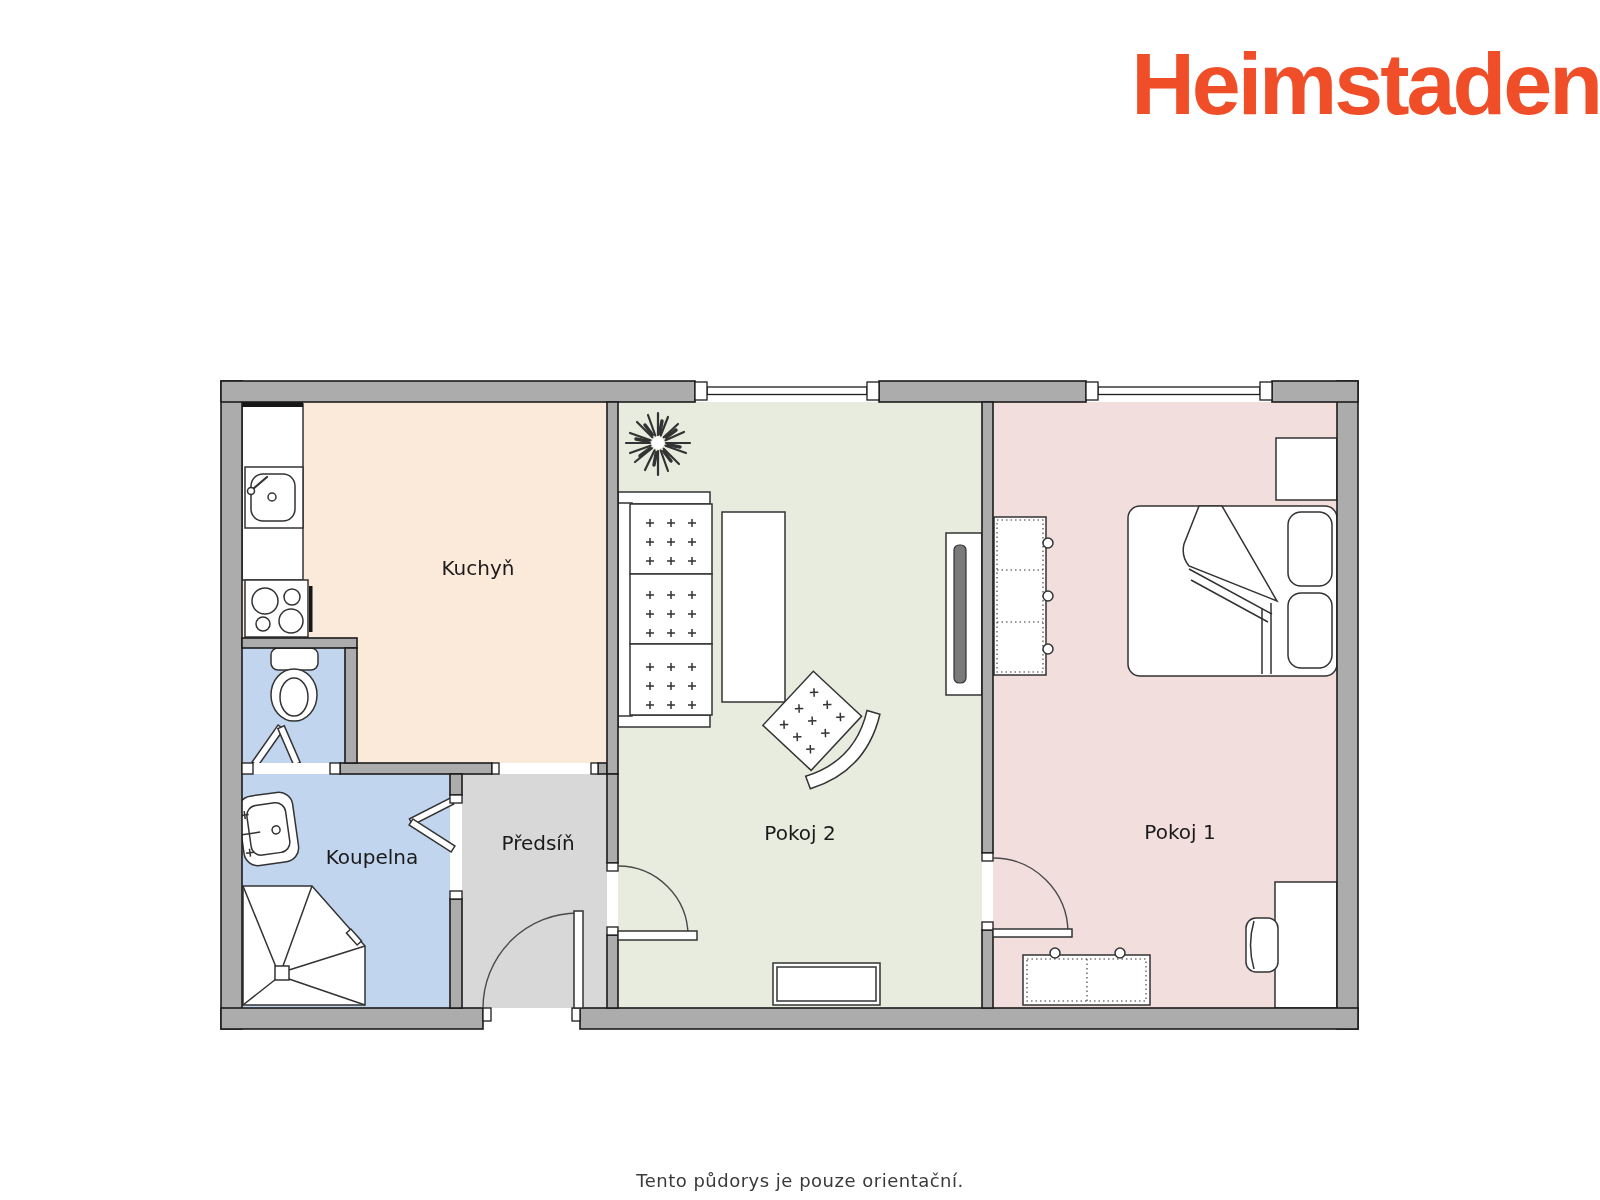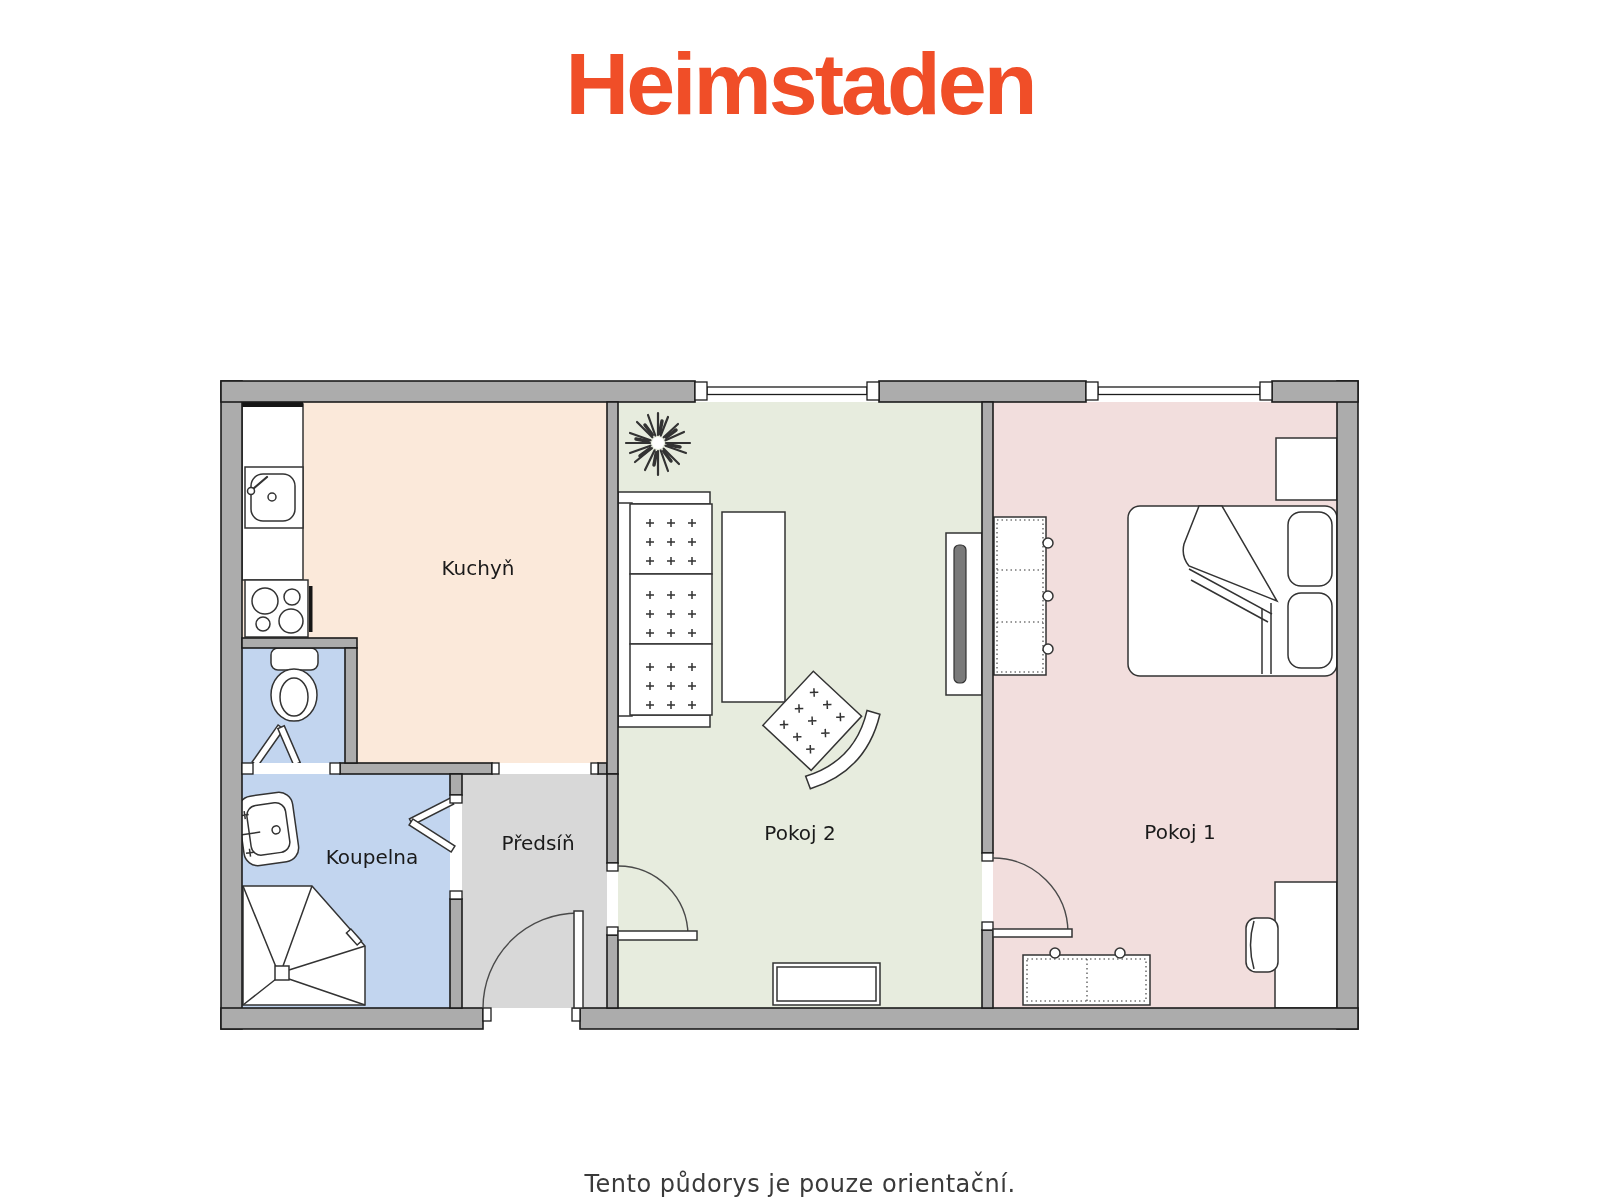--- a/index.html
+++ b/index.html
@@ -1,27 +1,27 @@
 <!DOCTYPE html>
 <html style="--wall: #ACACAC; --wall_outline: #1C1C1C; --furniture_outline: #333333; --kitchen: #FBE9DA; --bath: #C2D5EF; --hall: #D8D8D8; --room2: #E7ECDE; --room1: #F2DEDD; --screen: #7A7A7A; --logo: #F04E28; --footer_text: #3A3A3A; --label_text: #1A1A1A;"><head>
 <meta charset="utf-8">
 <style>
   html,body{margin:0;padding:0;}
   body{
     width:1600px;height:1200px;position:relative;background:#ffffff;
     font-family:"DejaVu Sans","Liberation Sans",sans-serif;overflow:hidden;
   }
   .logo{
-    position:absolute;top:40px;left:0;width:1600px;text-align:center;
+    position:absolute;top:40px;left:0;width:1600px;text-align:right;
     font-family:"Liberation Sans",sans-serif;font-weight:700;
     font-size:88px;letter-spacing:-3px;color:var(--logo,#F04E28);line-height:1;
   }
   .footer-note{
     position:absolute;top:1170px;left:0;width:1600px;text-align:center;
-    font-size:24px;color:var(--footer_text,#3A3A3A);letter-spacing:.5px;
+    font-size:18px;color:var(--footer_text,#3A3A3A);letter-spacing:.5px;
   }
   .plan{position:absolute;top:0;left:0;}
   .wall{fill:var(--wall,#ACACAC);stroke:var(--wall_outline,#1C1C1C);stroke-width:1.6;}
   .gap{fill:#ffffff;stroke:none;}
   .jamb{fill:#ffffff;stroke:var(--wall_outline,#1C1C1C);stroke-width:1.3;}
   .furn{fill:#ffffff;stroke:var(--furniture_outline,#333333);stroke-width:1.5;}
   .furn-line{fill:none;stroke:var(--furniture_outline,#333333);stroke-width:1.5;}
   .thick{stroke-width:2.2;stroke-linecap:round;}
   .dotted{stroke-dasharray:1.5 3;stroke-width:1.1;}
   .arc{fill:none;stroke:#4a4a4a;stroke-width:1.4;}

